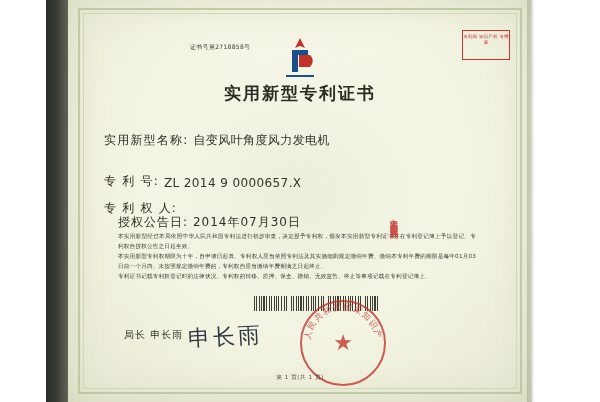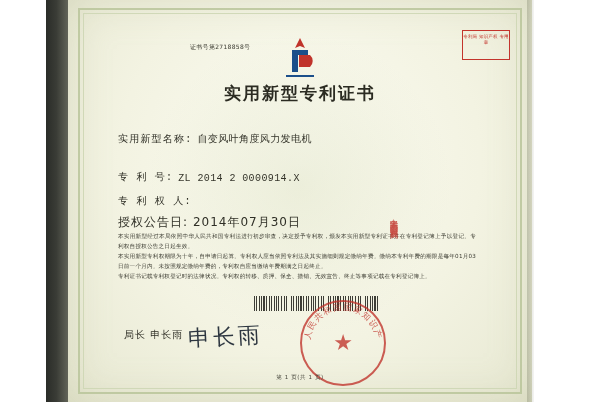--- a/index.html
+++ b/index.html
@@ -138,26 +138,25 @@
     line-height: 6px;
     text-align: center;
     padding-top: 3px;
     box-sizing: border-box;
     letter-spacing: .2px;
   }
 
   
   .fields {
     position: absolute;
-    left: 50px;
+    left: 36px;
     top: 116px;
     width: 360px;
-    font-size: 10px;
+    font-size: 12px;
     color: #2f2f26;
-    font-family: Liberation Mono, monospace;
   }
   .row {
     display: flex;
     align-items: flex-end;
     margin-bottom: 10.5px;
     white-space: nowrap;
   }
   .row .lbl {
     flex: 0 0 auto;
     letter-spacing: 1.2px;
@@ -327,21 +326,21 @@
 
     <div class="title">实用新型专利证书</div>
 
     <div class="fields">
       <div class="row">
         <span class="lbl">实用新型名称:</span>
         <span class="val">自变风叶角度风力发电机</span>
       </div>
       <div class="row">
         <span class="lbl">专 利 号:</span>
-        <span class="val">ZL 2014 2 0000914.X</span>
+        <span class="val">ZL 2014 9 0000657.X</span>
       </div>
       <div class="row">
         <span class="lbl">专 利 权 人:</span>
       </div>
     </div>
 
     <div class="date-line">
       <span>授权公告日:</span>
       <span>2014年07月30日</span>
     </div>

